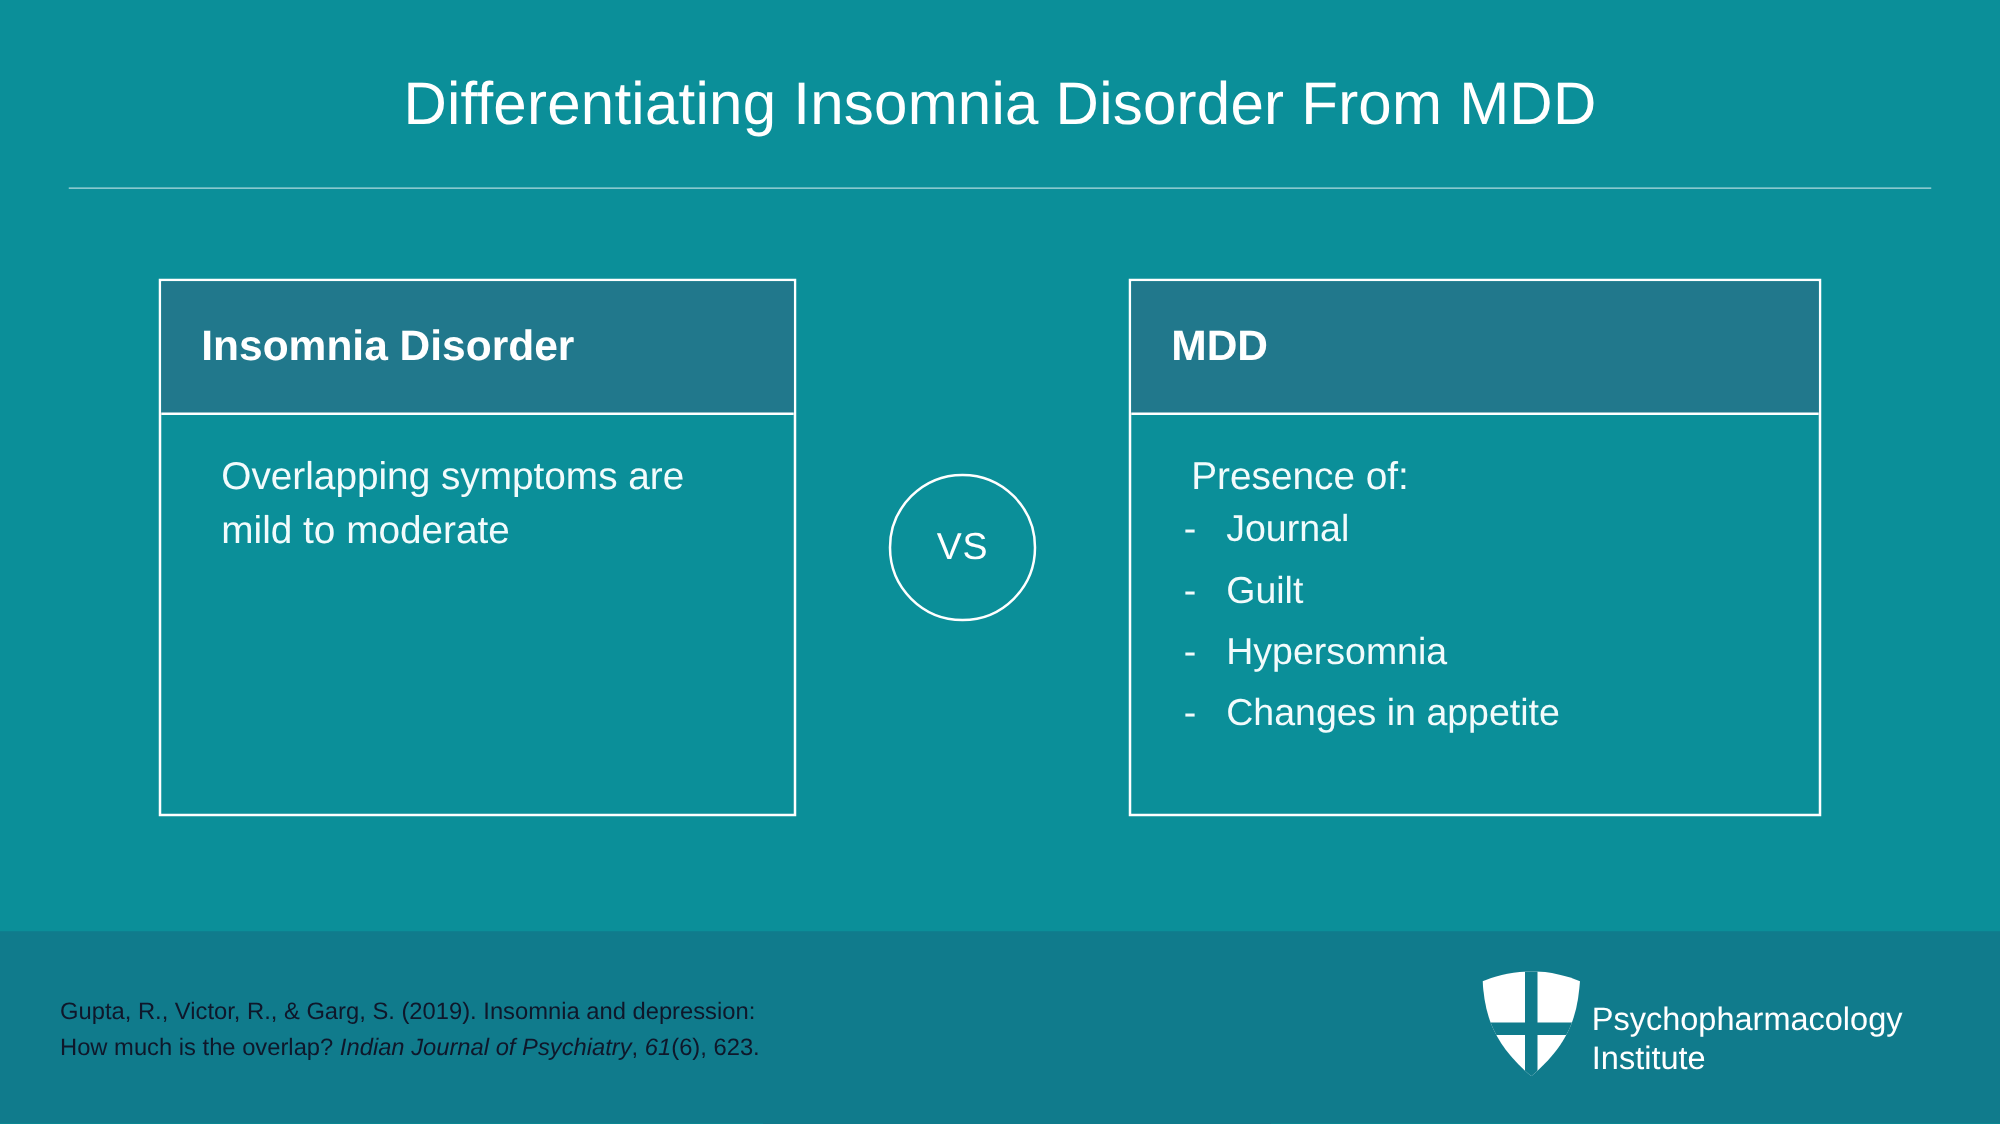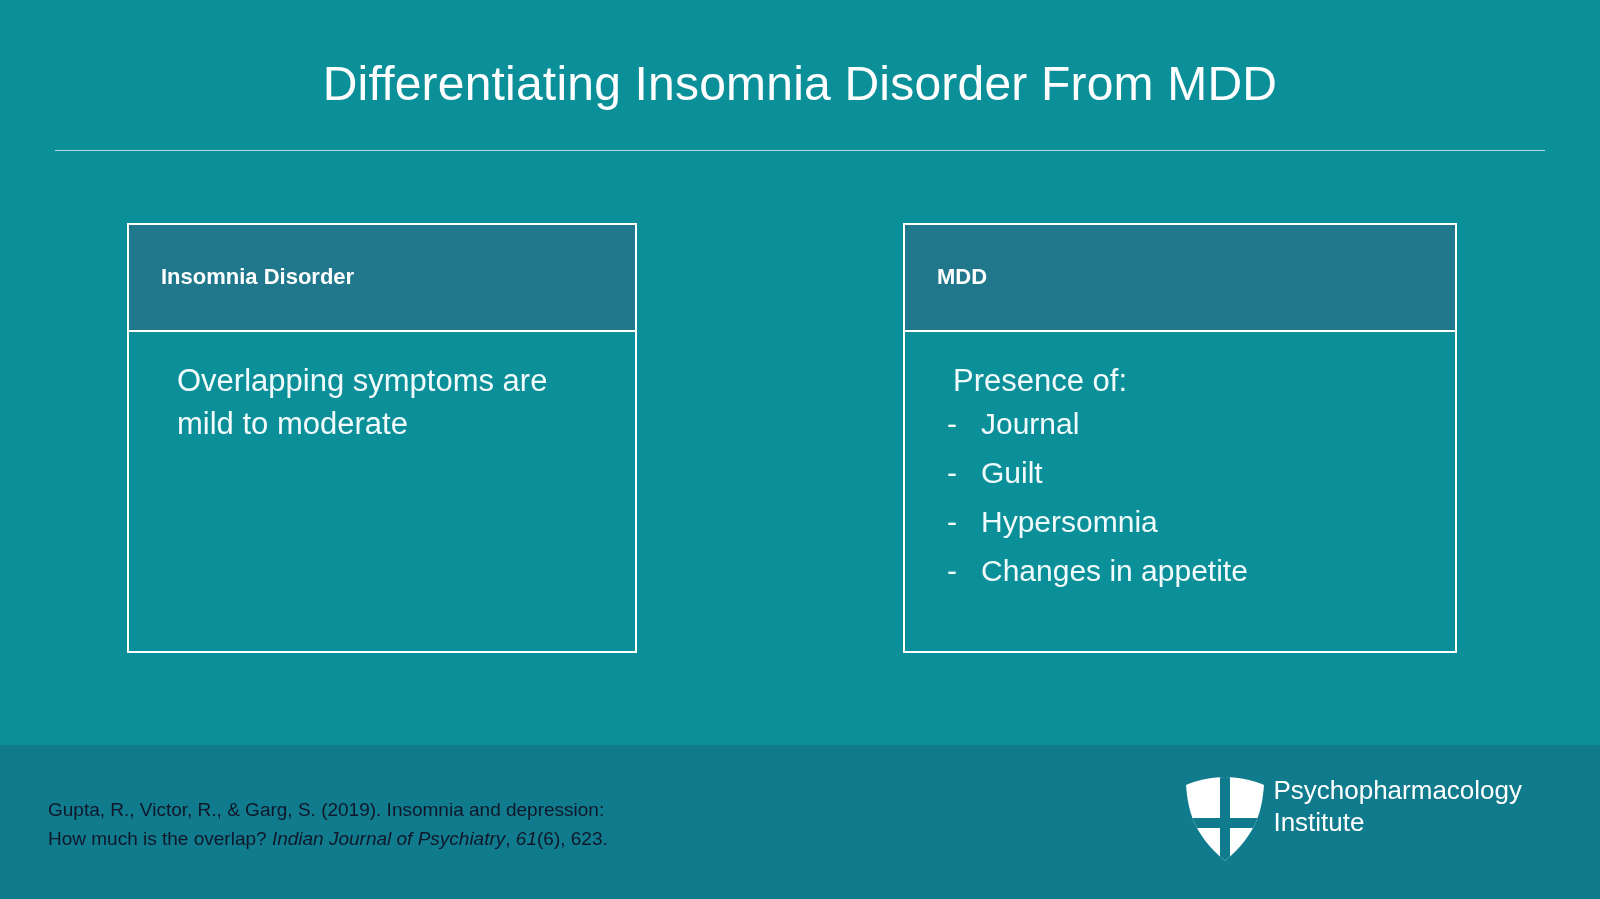--- a/index.html
+++ b/index.html
@@ -57,21 +57,21 @@
   .card-header {
     box-sizing: border-box;
     height: 107px;
     background: #21788c;
     border-bottom: 2px solid #ffffff;
     display: flex;
     align-items: center;
     padding: 0 0 0 32px;
   }
   .card-header-text {
-    font-size: 22px;
+    font-size: 34px;
     font-weight: bold;
     color: #ffffff;
     line-height: 1.1;
   }
   .card-body {
     box-sizing: border-box;
     padding: 28px 26px 0 32px;
   }
   .card-body-text {
     font-size: 31px;
@@ -141,21 +141,21 @@
     color: #0f172a;
     line-height: 1.55;
   }
   #citation em { font-style: italic; }
 
   #logo {
     position: absolute;
     right: 78px;
     top: 775px;
     display: flex;
-    align-items: flex-start;
+    align-items: flex-end;
     gap: 6px;
   }
   #logo-mark { width: 84px; height: 88px; flex: 0 0 84px; }
   #logo-text {
     font-size: 26px;
     color: #ffffff;
     line-height: 1.22;
     font-weight: 400;
   }
   #logo-text .l2 { display: block; }
@@ -172,20 +172,23 @@
 
   <div class="card" id="card-left">
     <div class="card-header">
       <span class="card-header-text">Insomnia Disorder</span>
     </div>
     <div class="card-body">
       <div class="card-body-text">Overlapping symptoms are mild to moderate</div>
     </div>
   </div>
 
+  <div id="vs-badge">
+    <span id="vs-text">VS</span>
+  </div>
 
   <div class="card" id="card-right">
     <div class="card-header">
       <span class="card-header-text">MDD</span>
     </div>
     <div class="card-body">
       <div class="card-body-text">Presence of:</div>
       <ul class="bullets">
         <li>
           <span class="bullet-dash">-</span>

